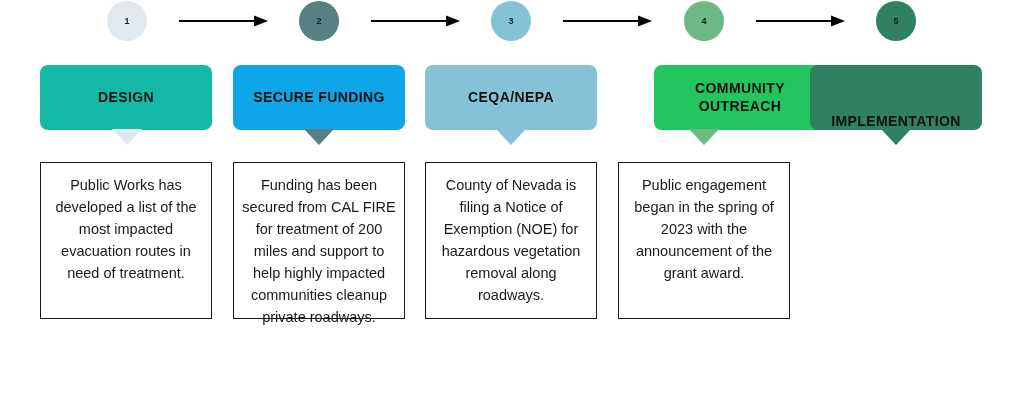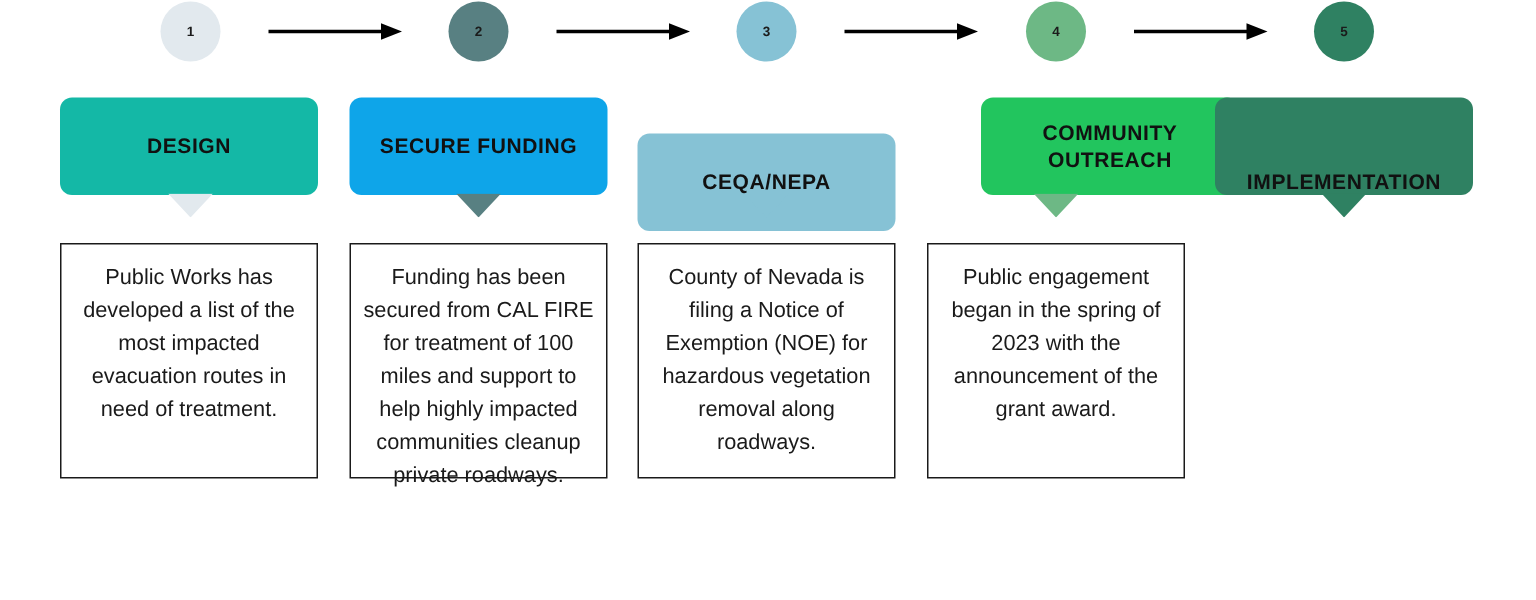--- a/index.html
+++ b/index.html
@@ -125,40 +125,40 @@
   <div class="banner" style="left: 40px; background-color: #14b8a6;">
     <span class="banner-title">DESIGN</span>
   </div>
   <div class="tail" style="left: 112px; background-color: rgb(226, 233, 238);"></div>
 
   <div class="banner" style="left: 233px; background-color: #0ea5e9;">
     <span class="banner-title">SECURE FUNDING</span>
   </div>
   <div class="tail" style="left: 304px; background-color: rgb(88, 128, 130);"></div>
 
-  <div class="banner" style="left: 425px; background-color: rgb(134, 194, 213); margin-top: 24px;">
+  <div class="banner" style="left: 425px; background-color: rgb(134, 194, 213);">
     <span class="banner-title">CEQA/NEPA</span>
   </div>
   <div class="tail" style="left: 496px; background-color: rgb(134, 194, 213);"></div>
 
   <div class="banner" style="left: 654px; background-color: #22c55e;">
     <span class="banner-title">COMMUNITY OUTREACH</span>
   </div>
   <div class="tail" style="left: 689px; background-color: rgb(109, 184, 133);"></div>
 
   <div class="banner" style="left: 810px; background-color: rgb(47, 129, 98); align-items: flex-end;">
     <span class="banner-title">IMPLEMENTATION</span>
   </div>
   <div class="tail" style="left: 881px; background-color: rgb(47, 129, 98);"></div>
 
   <div class="descbox" style="left:40px">
     <p class="desc">Public Works has developed a list of the most impacted evacuation routes in need of treatment.</p>
   </div>
   <div class="descbox" style="left:233px">
-    <p class="desc">Funding has been secured from CAL FIRE for treatment of 100 miles and support to help highly impacted communities cleanup private roadways.</p>
+    <p class="desc">Funding has been secured from CAL FIRE for treatment of 200 miles and support to help highly impacted communities cleanup private roadways.</p>
   </div>
   <div class="descbox" style="left:425px">
     <p class="desc">County of Nevada is filing a Notice of Exemption (NOE) for hazardous vegetation removal along roadways.</p>
   </div>
   <div class="descbox" style="left:618px">
     <p class="desc">Public engagement began in the spring of 2023 with the announcement of the grant award.</p>
   </div>
 
 </div>
 

